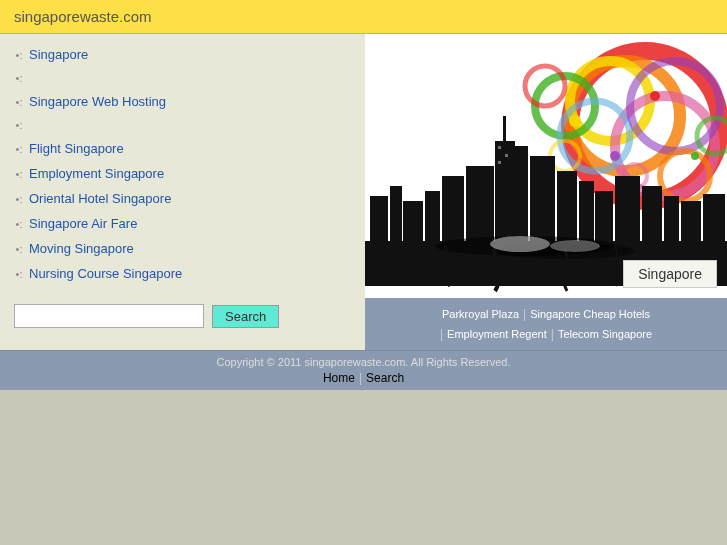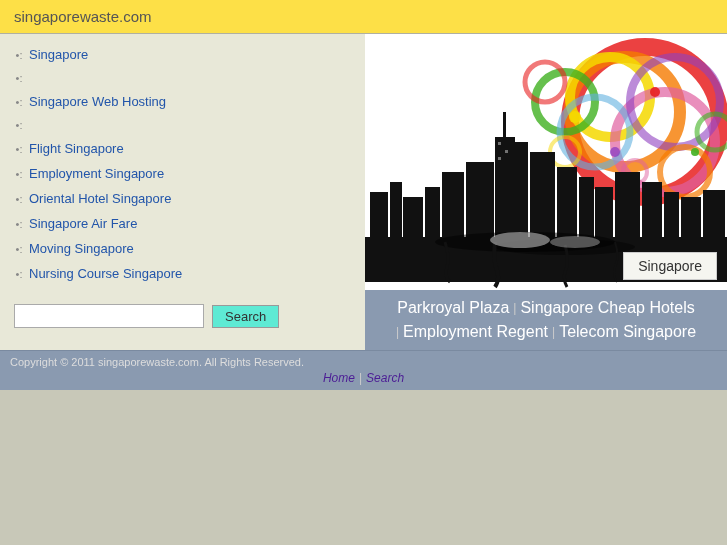--- a/index.html
+++ b/index.html
@@ -123,50 +123,50 @@
     .link-row {
       display: flex;
       align-items: center;
       justify-content: center;
       gap: 4px;
       padding: 3px 0;
     }
     .bottom-link {
       color: #fff;
       text-decoration: none;
-      font-size: 16px;
+      font-size: 11px;
       cursor: pointer;
     }
     .separator {
       color: #ccc;
       font-size: 12px;
     }
 
     
     #footer {
       background: #8a9ab0;
       border-top: 1px solid #7a8aa0;
       padding: 5px 10px;
+      text-align: center;
     }
     #footer-copyright {
       font-size: 11px;
       color: #ddd;
       margin-bottom: 3px;
     }
     #footer-links {
       display: flex;
       justify-content: center;
       gap: 4px;
     }
     .footer-link {
-      color: #4c1d95;
+      color: #000000;
       text-decoration: none;
       font-size: 12px;
       cursor: pointer;
-      font-style: italic;
     }
     .footer-sep {
       color: #ccc;
       font-size: 12px;
     }
 
     
   </style>
 </head>
 <body>

